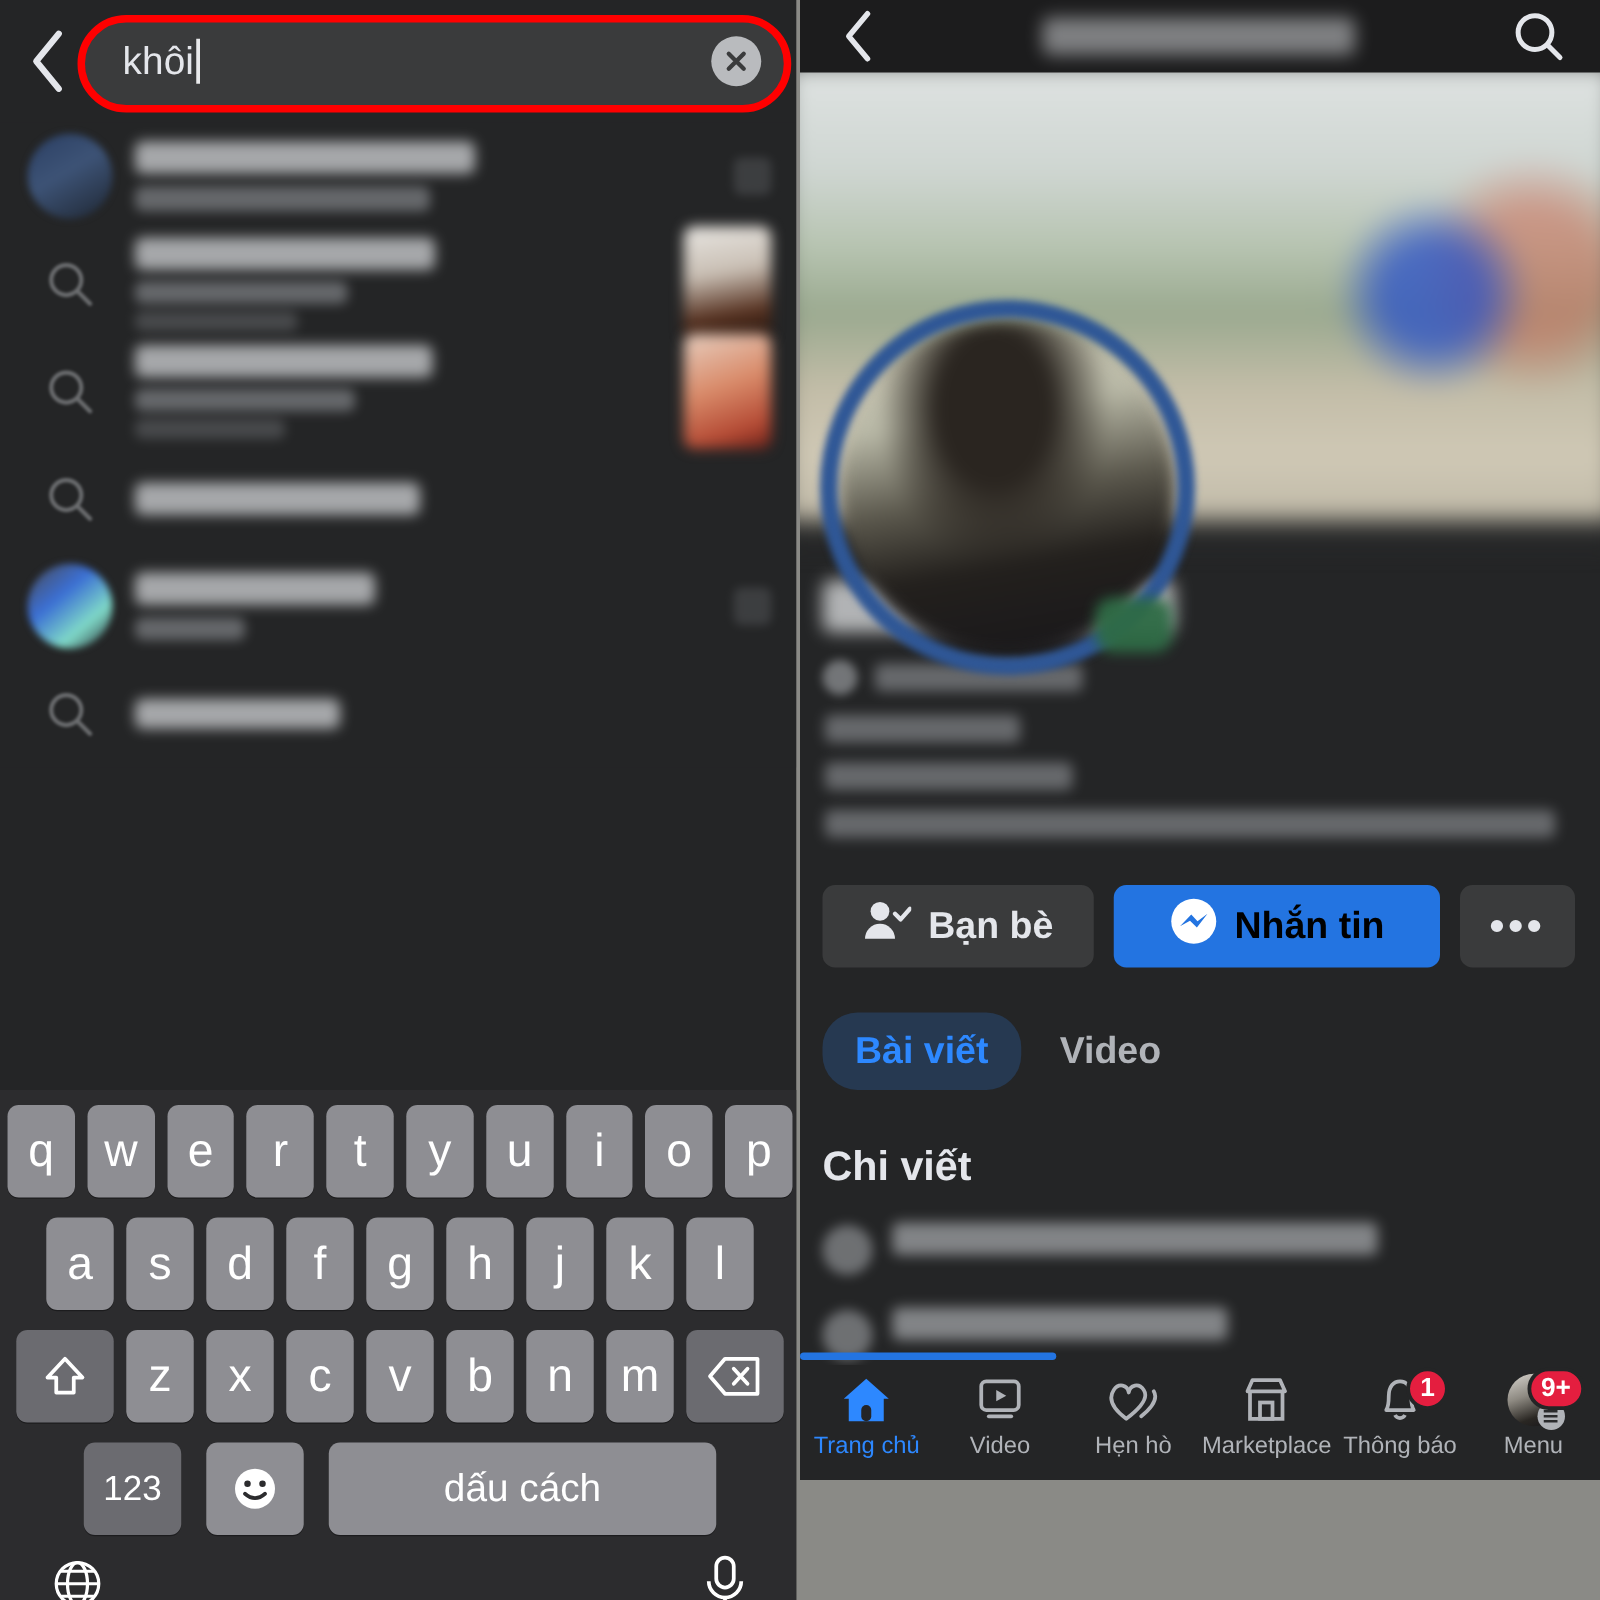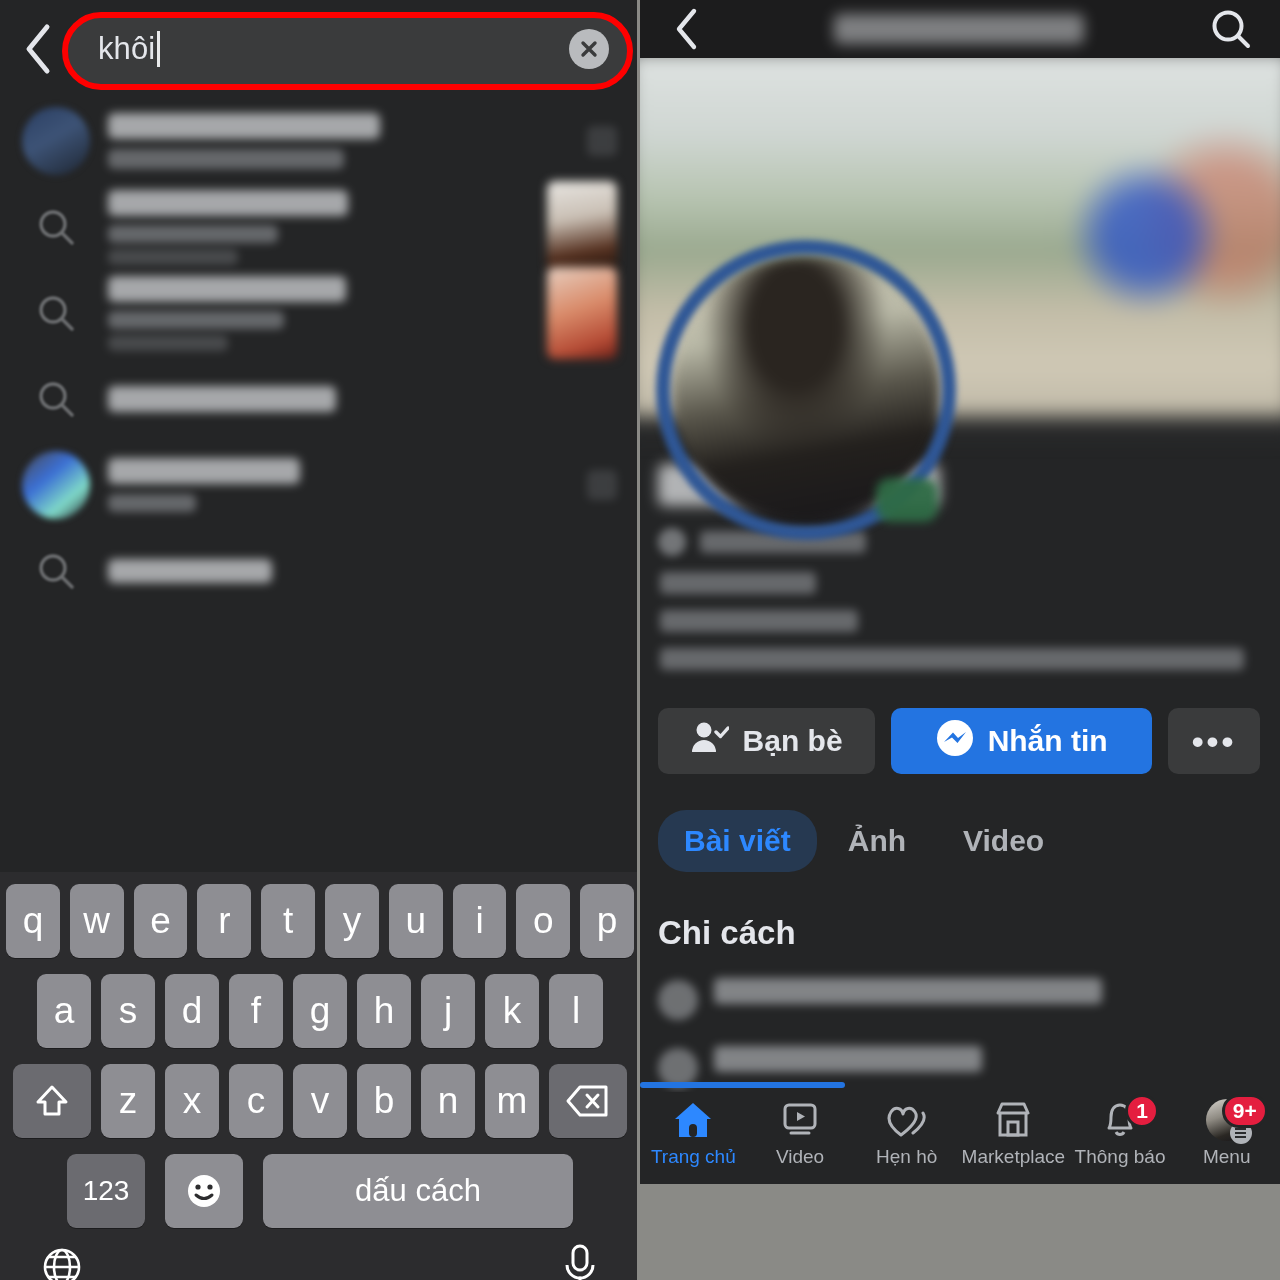--- a/index.html
+++ b/index.html
@@ -242,21 +242,21 @@
   .actions {
     display: flex; gap: 16px;
     padding: 22px 20px 0 18px;
   }
   .btn {
     height: 66px; border-radius: 10px;
     display: flex; align-items: center; justify-content: center; gap: 14px;
     color: #e4e6eb; font-size: 30px; font-weight: bold;
   }
   .btn.friends { background: #3a3b3c; flex: 1 1 0; }
-  .btn.message { background: #2374e1; flex: 1.2 1 0; color: #ffffff; }
+  .btn.message { background: #2374e1; flex: 1.2 1 0; color: #000000; }
   .btn.more { background: #3a3b3c; width: 92px; flex: 0 0 92px; font-size: 34px; letter-spacing: 3px; }
 
   .tabs { display: flex; align-items: center; gap: 5px; padding: 36px 18px 0 18px; }
   .tab {
     padding: 14px 26px; border-radius: 28px;
     color: #b0b3b8; font-size: 30px; font-weight: bold;
   }
   .tab.active { background: #263951; color: #2d88ff; }
 
   .section-title {
@@ -560,25 +560,24 @@
               <path d="M8 23 L17 13.5 L22 19 L30 13 L21.5 24 L16 18.5 Z" fill="#2374e1"></path>
             </svg>
         </span>
         <span>Nhắn tin</span>
       </div>
       <div class="btn more">•••</div>
     </div>
 
     <div class="tabs">
       <div class="tab active">Bài viết</div>
-      <div class="tab">Ảnh</div>
       <div class="tab">Video</div>
     </div>
 
-    <div class="section-title">Chi cách</div>
+    <div class="section-title">Chi viết</div>
 
     <div class="detail-row">
       <div class="detail-icon"></div>
       <div class="detail-lines">
         <div class="detail-line" style="width:388px;"></div>
       </div>
     </div>
     <div class="detail-row">
       <div class="detail-icon"></div>
       <div class="detail-lines">

